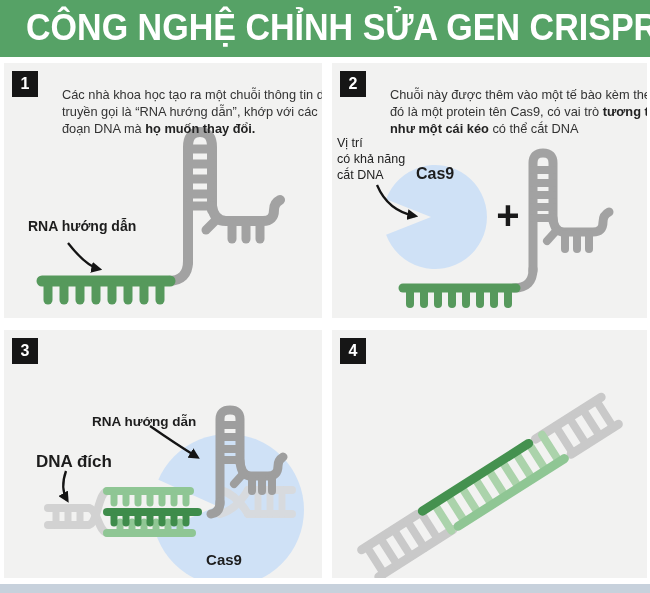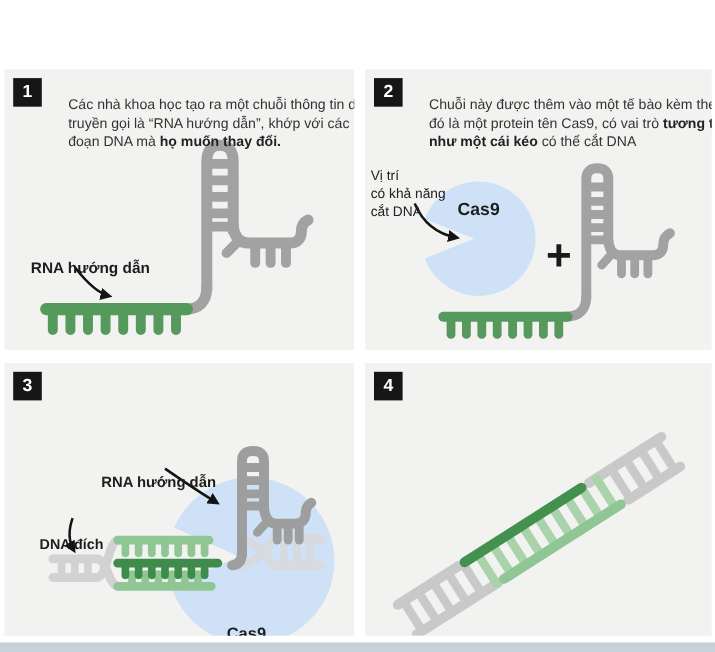--- a/index.html
+++ b/index.html
@@ -23,36 +23,39 @@
   .numbox{
     position:absolute;left:8px;top:8px;width:26px;height:26px;background:#161616;
     color:#ffffff;font-size:16px;font-weight:bold;text-align:center;line-height:26px;
   }
   .ptext{
     position:absolute;left:42px;top:7px;width:272px;margin:16px;
     font-size:12.8px;line-height:17px;color:#333333;
   }
   .ptext b{color:#222222;}
   .ill{position:absolute;left:0;top:0;}
-  .lbl{position:absolute;color:#1d1d1d;font-weight:bold;margin-top:17px;}
+  .lbl{position:absolute;color:#1d1d1d;font-weight:bold;}
   .lbl-rna1{left:24px;top:155px;font-size:14px;}
   .lbl-cut{left:5px;top:72px;font-size:12.5px;line-height:16px;font-weight:normal;color:#222;white-space:pre-line;}
   .lbl-cas9-p2{left:84px;top:102px;font-size:16px;}
   .lbl-plus{left:157px;top:130px;width:38px;text-align:center;font-size:40px;font-weight:bold;color:#1a1a1a;line-height:44px;}
   .lbl-rna3{left:88px;top:84px;font-size:13.5px;}
-  .lbl-dna3{left:32px;top:140px;font-size:13px;}
+  .lbl-dna3{left:32px;top:122px;font-size:17px;}
   .lbl-cas9-p3{left:189px;top:221px;width:62px;text-align:center;font-size:15px;}
   
   .botbar{position:absolute;left:0;top:584px;width:650px;height:9px;background:#c7d1dc;}
 </style>
 </head>
 <body>
 
 <div class="canvas">
 
+  <div class="hdr">
+    <h1>CÔNG NGHỆ CHỈNH SỬA GEN CRISPR</h1>
+  </div>
 
   <div class="panel p1">
     <svg class="ill" width="318" height="255" viewBox="0 0 318 255">
       <defs>
         <marker id="p1ah" viewBox="0 0 10 10" refX="7" refY="5" markerWidth="11" markerHeight="11" orient="auto" markerUnits="userSpaceOnUse">
           <path d="M0 0 L10 5 L0 10 z" fill="#141414"></path>
         </marker>
       </defs>
       <g stroke="#a2a2a2" fill="none" stroke-linecap="round">
         <path stroke-width="10" d="M184 200 L184 84 Q184 69 196 69 Q208 69 208 84 L208 147"></path>

